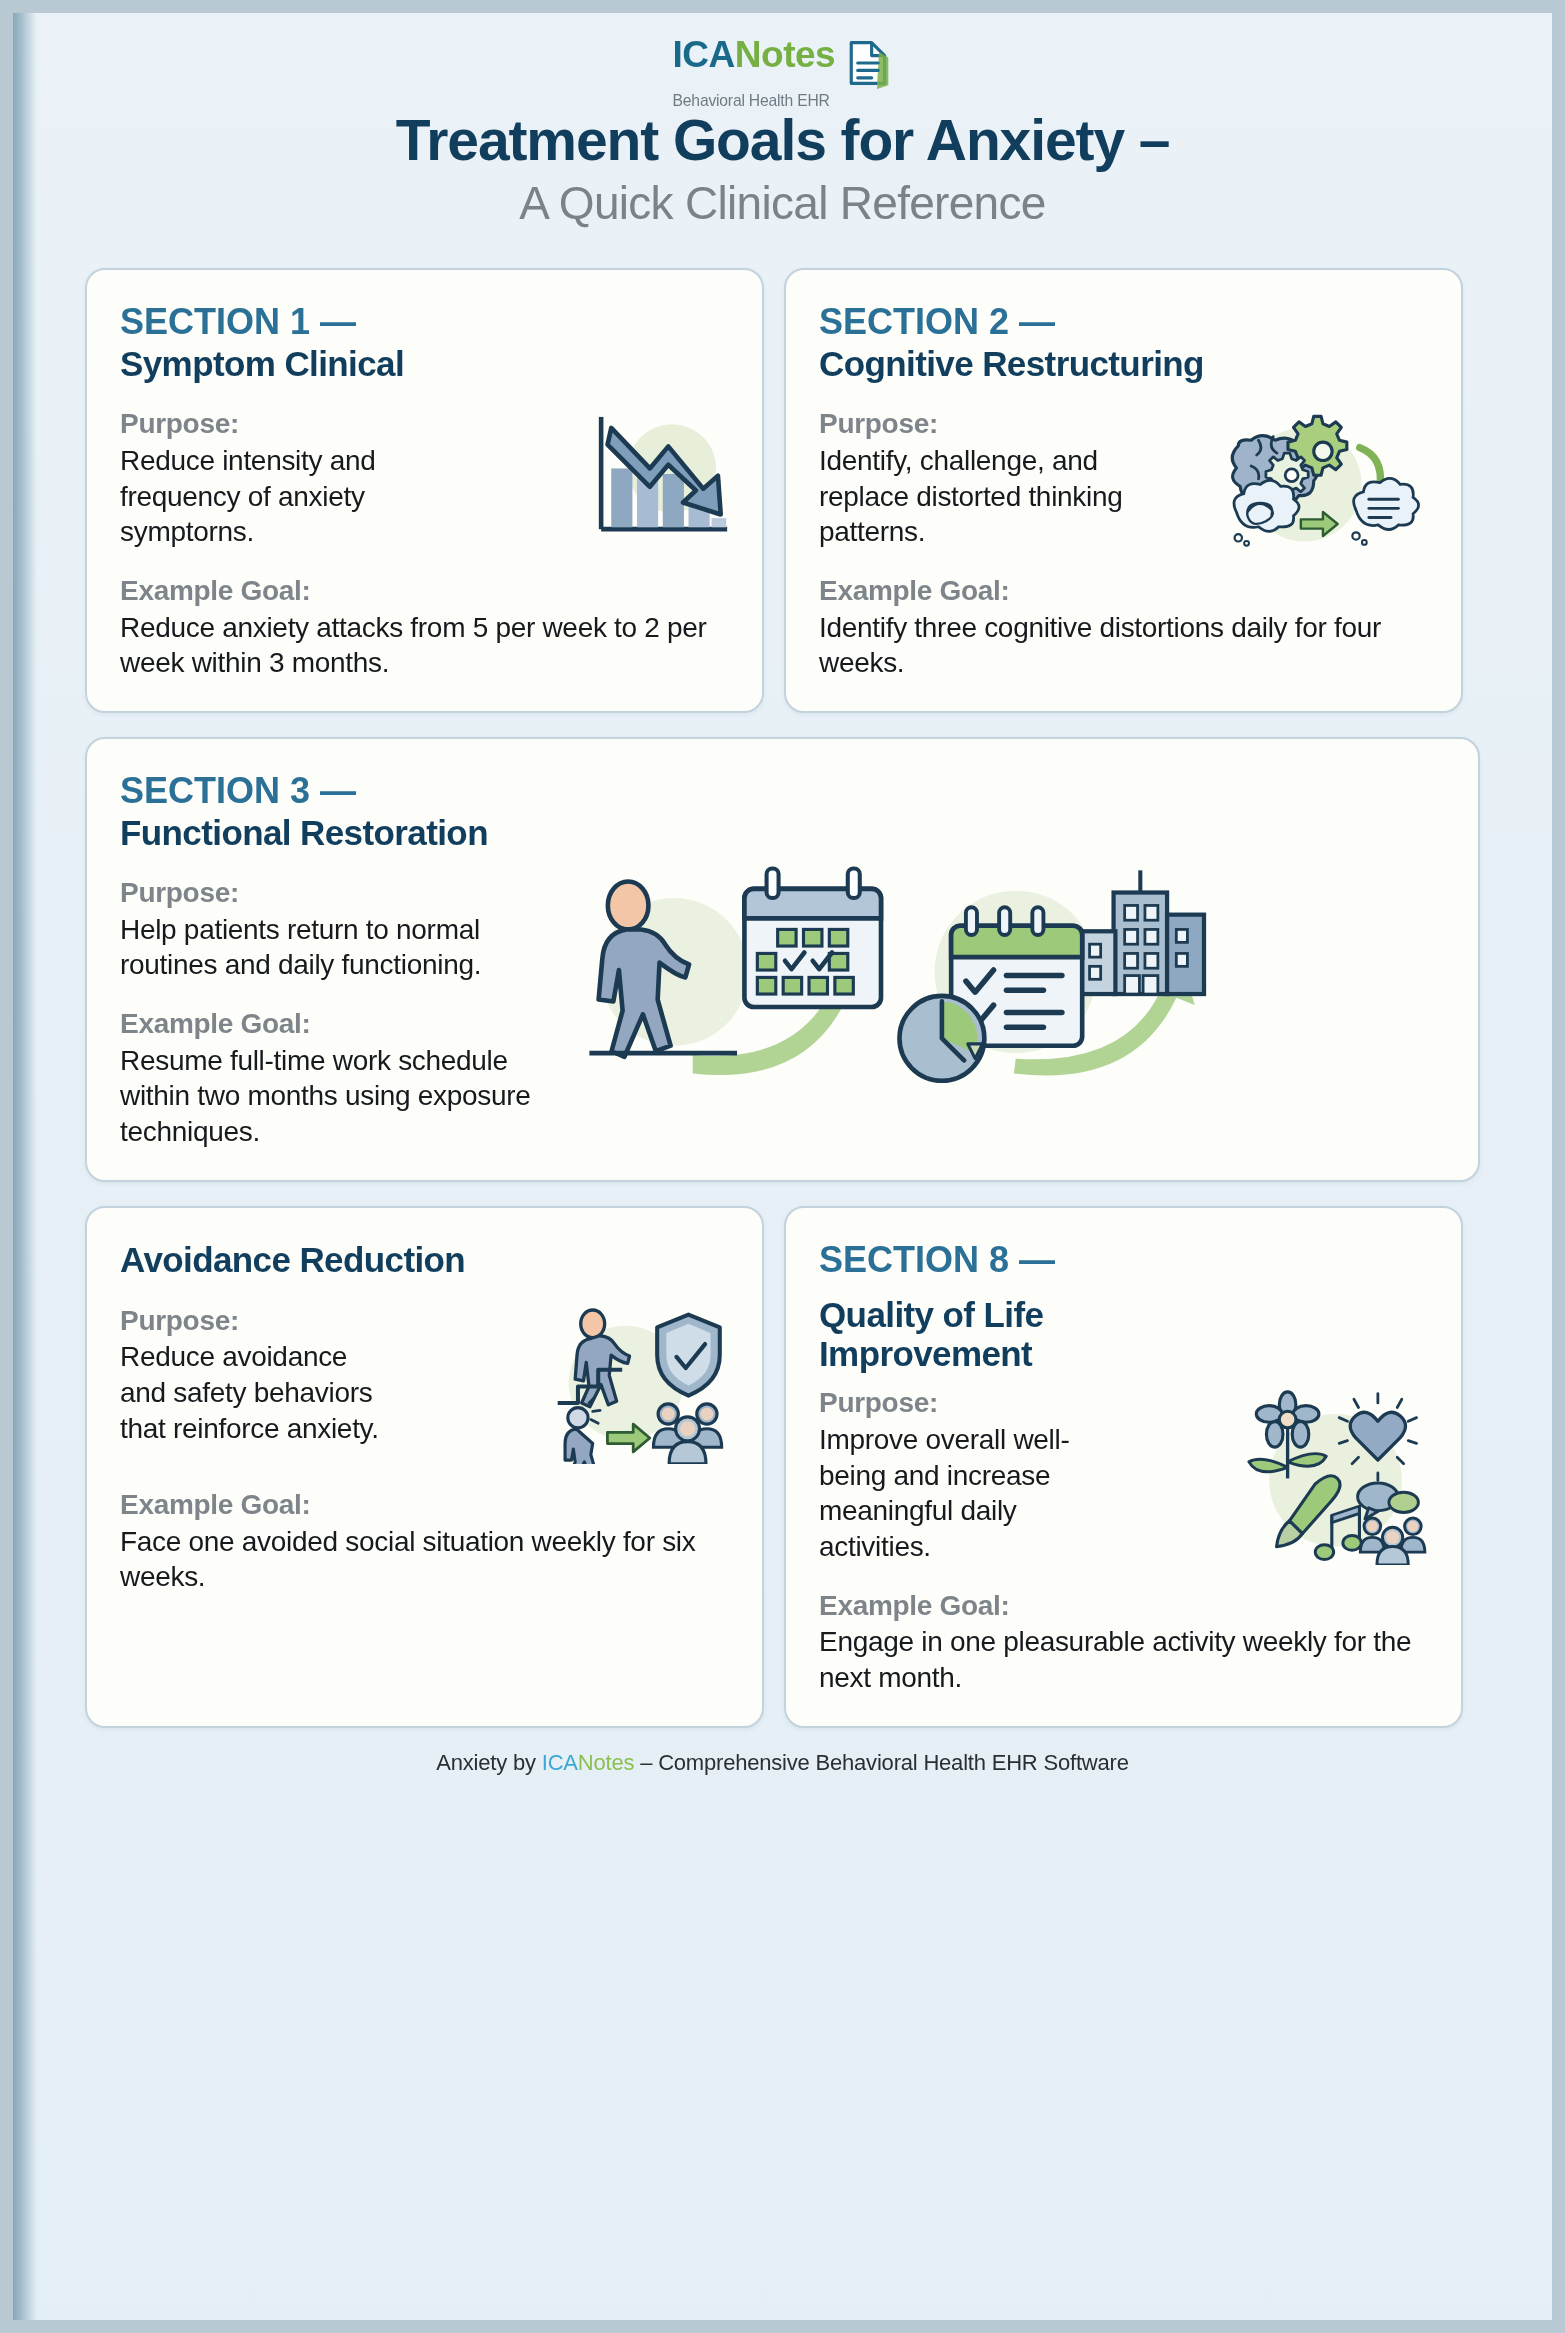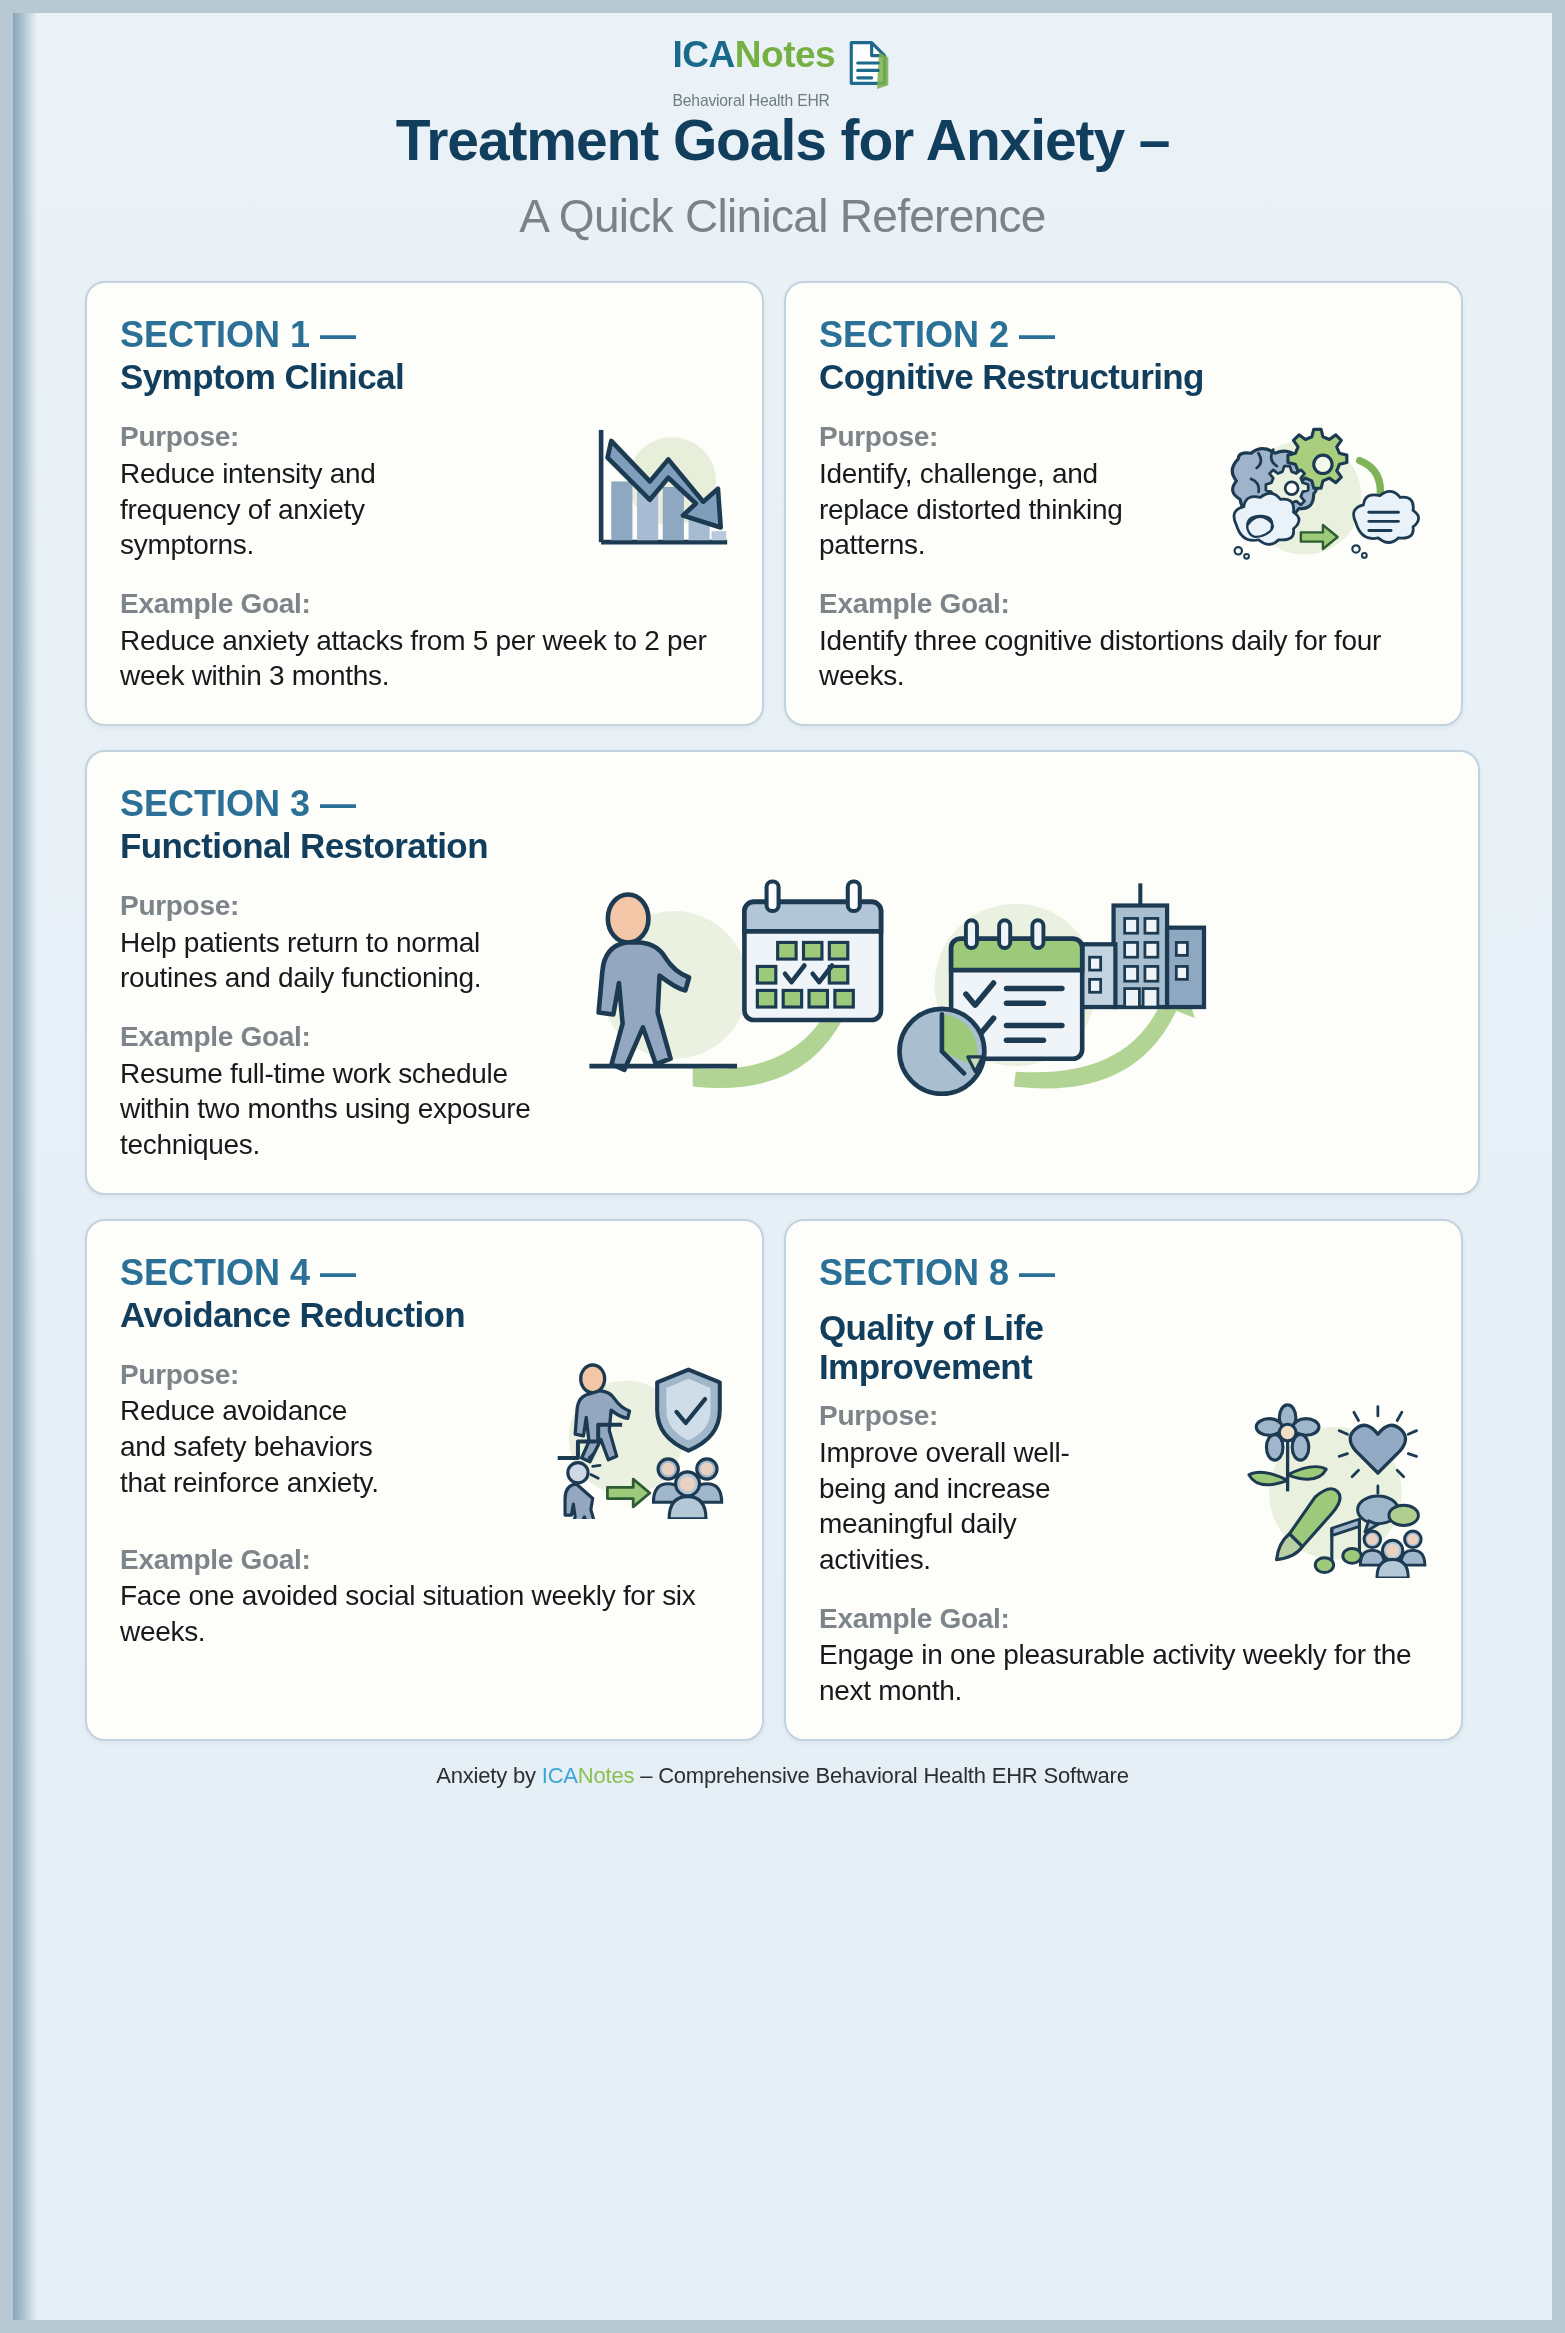--- a/index.html
+++ b/index.html
@@ -53,21 +53,21 @@
     font-size: 57px;
     font-weight: bold;
     color: #123e5e;
     letter-spacing: -1.1px;
     line-height: 1.1;
   }
   .subtitle {
     font-size: 46px;
     color: #7b8288;
     letter-spacing: -0.7px;
-    margin-top: 20px;
+    margin-top: 7px;
     line-height: 1.1;
   }
 
   
   .grid { margin-top: 39px; }
   .row { display: flex; gap: 20px; }
   .row + .row { margin-top: 24px; }
 
   .card {
     background: #fdfdfa;
@@ -350,21 +350,20 @@
               <path d="M418 198 l16 0 l-8 16 z" fill="#c9dcb7" stroke="#1c3b52" stroke-width="3.4" stroke-linejoin="round"></path>
             </svg>
           </div>
         </div>
       </div>
     </div>
 
     <div class="row">
 
       <div class="card half">
-        <div class="sec-label">SECTION 4 —</div>
         <div class="sec-title">Avoidance Reduction</div>
 
         <div class="body-area">
           <div class="body-text">
             <div class="label">Purpose:</div>
             <div class="value" style="max-width:268px;">Reduce avoidance and safety behaviors that reinforce anxiety.</div>
           </div>
           <div class="art art-s4">
             <svg width="175" height="157" viewBox="0 0 190 170">
               <circle cx="78" cy="82" r="62" fill="#dfe9cf" opacity=".6"></circle>

